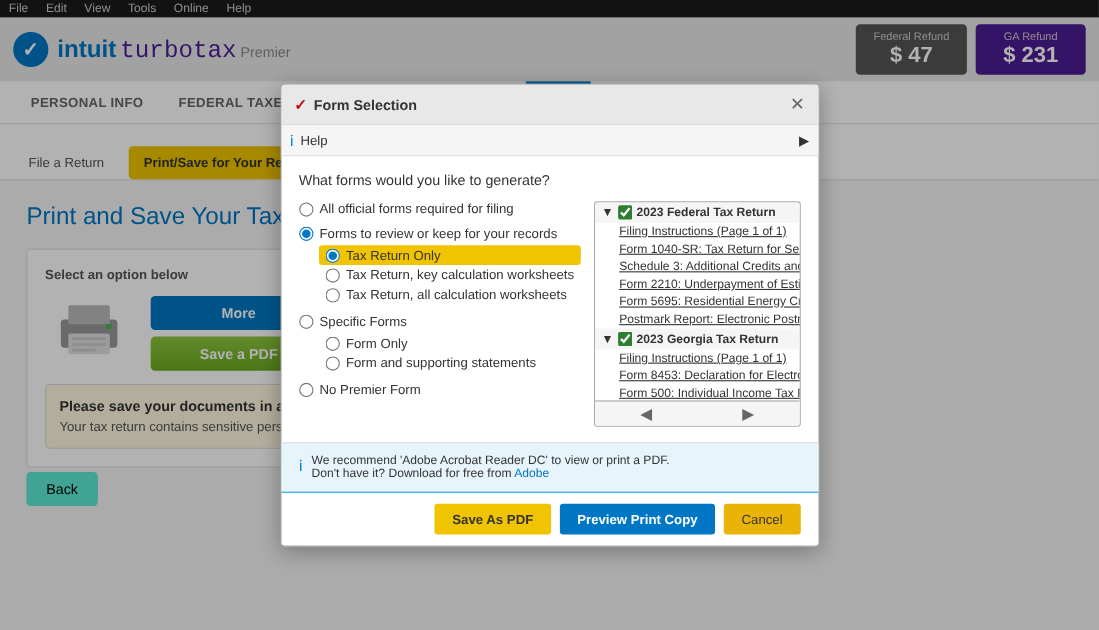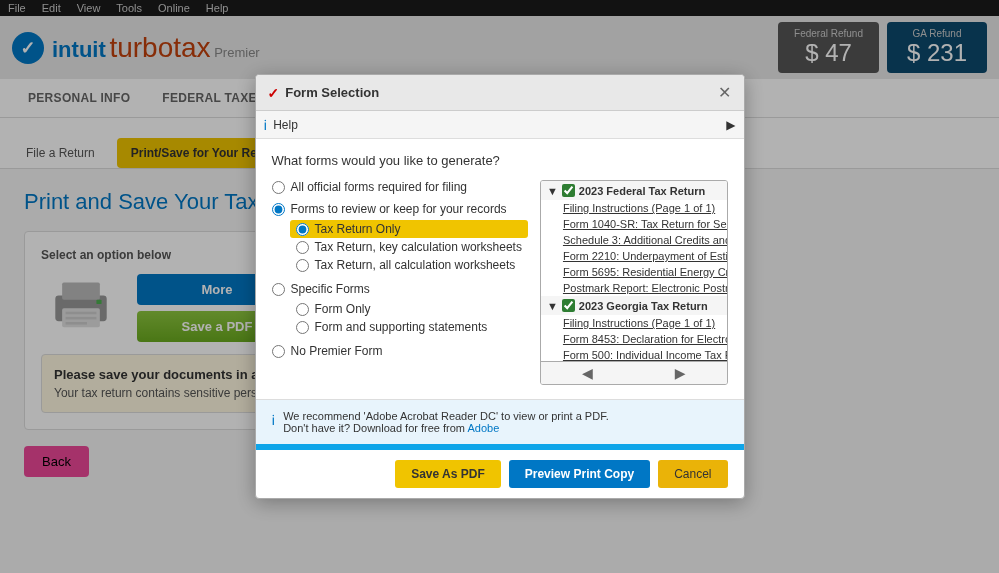--- a/index.html
+++ b/index.html
@@ -35,23 +35,23 @@
     }
     .refund-boxes { display: flex; gap: 8px; }
     .refund-box {
       background: #555;
       color: white;
       padding: 6px 16px;
       border-radius: 4px;
       text-align: center;
       min-width: 100px;
     }
-    .refund-box.green { background: #0c4a6e; }
+    .refund-box.green { background: #4c1d95; }
     .refund-box .label { font-size: 10px; color: #ccc; }
-    .refund-box .amount { font-size: 24px; font-weight: normal; }
+    .refund-box .amount { font-size: 20px; font-weight: bold; }
 
     
     .main-nav {
       background: #fff;
       border-bottom: 1px solid #ddd;
       display: flex;
       align-items: center;
       padding: 0 12px;
     }
     .main-nav .nav-item {
@@ -158,27 +158,27 @@
       background: #fff8e1;
       border: 1px solid #ddd;
       border-radius: 4px;
       padding: 12px;
       margin-top: 12px;
     }
     .save-info-title { font-size: 13px; font-weight: bold; margin-bottom: 4px; }
     .save-info-text { font-size: 12px; color: #555; }
     .learn-more { color: #0077c5; text-decoration: none; }
     .back-btn {
-      background: #ec4899;
+      background: #5eead4;
       border: none;
       border-radius: 4px;
       padding: 8px 18px;
       font-size: 13px;
       cursor: pointer;
-      margin-top: 16px;
+      margin-top: 4px;
     }
 
     
     .modal-overlay {
       position: fixed;
       top: 0; left: 0; right: 0; bottom: 0;
       background: rgba(0,0,0,0.3);
       z-index: 100;
       display: flex;
       align-items: center;
@@ -273,21 +273,21 @@
       display: flex;
       gap: 8px;
     }
     .info-icon { color: #0077c5; font-size: 14px; flex-shrink: 0; }
     .adobe-link { color: #0077c5; text-decoration: none; }
     .modal-actions {
       padding: 10px 16px;
       display: flex;
       justify-content: flex-end;
       gap: 8px;
-      border-top: 6px solid #0ea5e9;
+      border-top: 1px solid #0ea5e9;
     }
     .btn-save-pdf {
       background: #f0c400;
       border: none;
       padding: 7px 16px;
       border-radius: 3px;
       font-size: 12px;
       font-weight: bold;
       cursor: pointer;
       color: #333;
@@ -324,21 +324,21 @@
   <span>Tools</span>
   <span>Online</span>
   <span>Help</span>
 </div>
 
 <div class="header">
   <div class="logo-area">
     <div class="logo-circle">✓</div>
     <div>
       <span style="color:#0077c5; font-size:22px; font-weight:bold;">intuit</span>
-      <span style="color:#c2410c; font-size:28px;"> turbotax</span>
+      <span style="color:#4c1d95; font-size:22px;font-family:Liberation Mono, monospace;"> turbotax</span>
       <span style="color:#888; font-size:13px;"> Premier</span>
     </div>
   </div>
   <div class="refund-boxes">
     <div class="refund-box">
       <div class="label">Federal Refund</div>
       <div class="amount">$ 47</div>
     </div>
     <div class="refund-box green">
       <div class="label">GA Refund</div>

